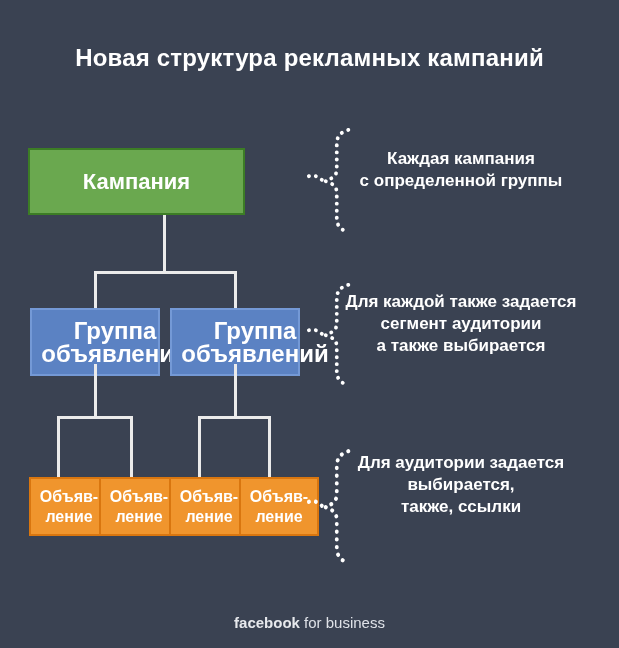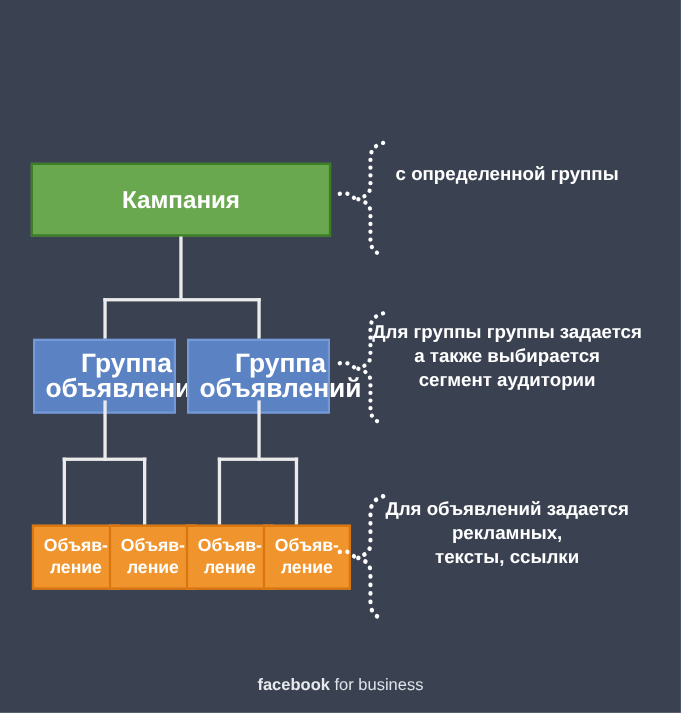--- a/index.html
+++ b/index.html
@@ -17,21 +17,21 @@
     font-size:24px;font-weight:bold;letter-spacing:.2px;
     margin:0;
   }
   .box{
     position:absolute;
     display:flex;flex-direction:column;align-items:center;justify-content:center;
     color:var(--text,#ffffff);font-weight:bold;text-align:center;
     box-sizing:border-box;
   }
   .campaign{
-    left:28px;top:148px;width:273px;height:67px;
+    left:28px;top:148px;width:217px;height:67px;
     background:var(--campaign-fill,#6aa84f);
     border:2px solid var(--campaign-border,#3c7d25);
     font-size:22px;
   }
   .group{
     width:130px;height:68px;top:308px;
     background:var(--group-fill,#5b82c3);
     border:2px solid var(--group-border,#7499d6);
     font-size:24px;line-height:23px;padding-left:40px;
   }
@@ -62,20 +62,21 @@
     text-align:center;color:#e7e9ed;font-size:15px;
   }
   .footer .brand{font-weight:bold;}
   .footer .suffix{font-weight:normal;color:#dfe2e8;}
 </style>
 </head>
 <body>
 
 <div class="canvas">
 
+  <h1 class="title">Новая структура рекламных кампаний</h1>
 
   <div class="box campaign">
     <span>Кампания</span>
   </div>
 
   <div class="line" style="left:163px;top:215px;width:3px;height:58px;"></div>
   <div class="line" style="left:94px;top:271px;width:143px;height:3px;"></div>
   <div class="line" style="left:94px;top:271px;width:3px;height:37px;"></div>
   <div class="line" style="left:234px;top:271px;width:3px;height:37px;"></div>
 
@@ -122,30 +123,31 @@
   <svg class="brace" style="left:306px;top:282px;height:106px;" viewBox="0 0 52 112" preserveAspectRatio="none">
     <path d="M 44 3 C 34 6 32 11 32 19 L 32 43 C 32 51 28 53 20 56 C 28 59 32 61 32 69 L 32 93 C 32 101 34 106 44 109"></path>
     <path d="M 3 51 C 9 49 13 52 18 56"></path>
   </svg>
   <svg class="brace" style="left:306px;top:448px;height:118px;" viewBox="0 0 52 112" preserveAspectRatio="none">
     <path d="M 44 3 C 34 6 32 11 32 19 L 32 43 C 32 51 28 53 20 56 C 28 59 32 61 32 69 L 32 93 C 32 101 34 106 44 109"></path>
     <path d="M 3 51 C 9 49 13 52 18 56"></path>
   </svg>
 
   <div class="note" style="top:148px;">
+    <div>Каждая кампания</div>
     <div>с определенной группы</div>
   </div>
   <div class="note" style="top:291px;">
-    <div>Для группы группы задается</div>
+    <div>Для каждой также задается</div>
+    <div>сегмент аудитории</div>
     <div>а также выбирается</div>
-    <div>сегмент аудитории</div>
   </div>
   <div class="note" style="top:452px;">
-    <div>Для объявлений задается</div>
-    <div>рекламных,</div>
-    <div>тексты, ссылки</div>
+    <div>Для аудитории задается</div>
+    <div>выбирается,</div>
+    <div>также, ссылки</div>
   </div>
 
   <div class="footer">
     <span class="brand">facebook</span><span class="suffix"> for business</span>
   </div>
 
 </div>
 
 </body></html>

